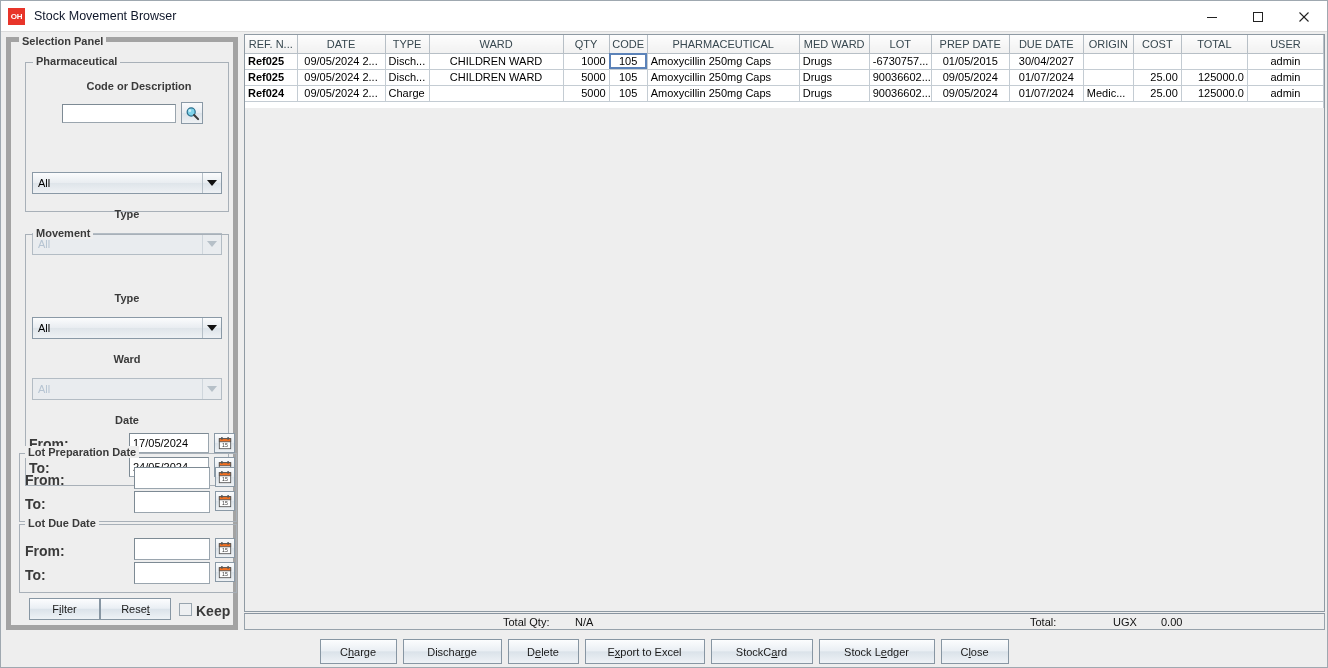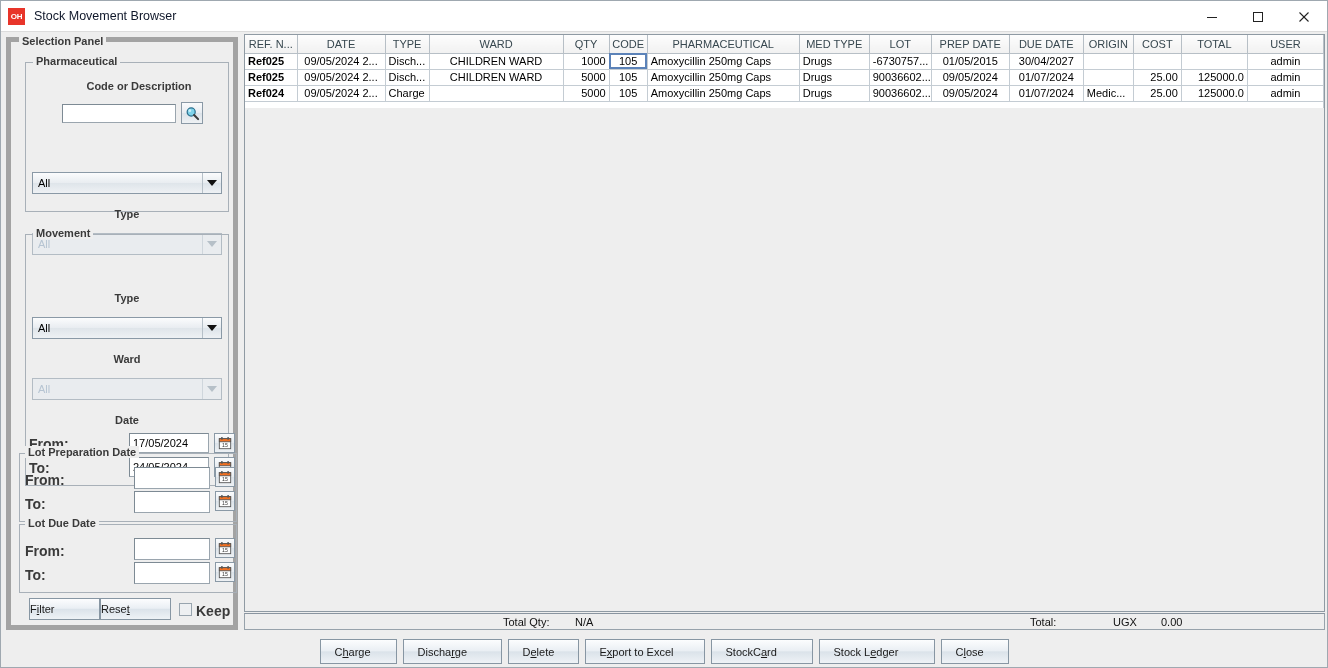--- a/index.html
+++ b/index.html
@@ -127,21 +127,21 @@
     border: 1px solid #8a99a6;
     display: flex; align-items: center; justify-content: center;
   }
 
   
   .btn {
     background: linear-gradient(to bottom,#fcfdfe 0%,#eaeff4 46%,#dbe3ea 52%,#eef2f6 100%);
     border: 1px solid #8796a3;
     font-size: 11px;
     color: #1a1a1a;
-    display: flex; align-items: center; 
+    display: flex; align-items: center; justify-content: center;
     font-family: "Liberation Sans", sans-serif;
     white-space: nowrap;
   }
   .btn.abs { position: absolute; }
   .mn { text-decoration: underline; }
   .chk {
     position: absolute;
     width: 13px; height: 13px;
     background: #eef0f2;
     border: 1px solid #98a4ae;
@@ -410,21 +410,21 @@
       </colgroup>
       <thead>
         <tr>
           <th>REF. N...</th>
           <th>DATE</th>
           <th>TYPE</th>
           <th>WARD</th>
           <th>QTY</th>
           <th>CODE</th>
           <th>PHARMACEUTICAL</th>
-          <th>MED TYPE</th>
+          <th>MED WARD</th>
           <th>LOT</th>
           <th>PREP DATE</th>
           <th>DUE DATE</th>
           <th>ORIGIN</th>
           <th>COST</th>
           <th>TOTAL</th>
           <th>USER</th>
         </tr>
       </thead>
       <tbody>

